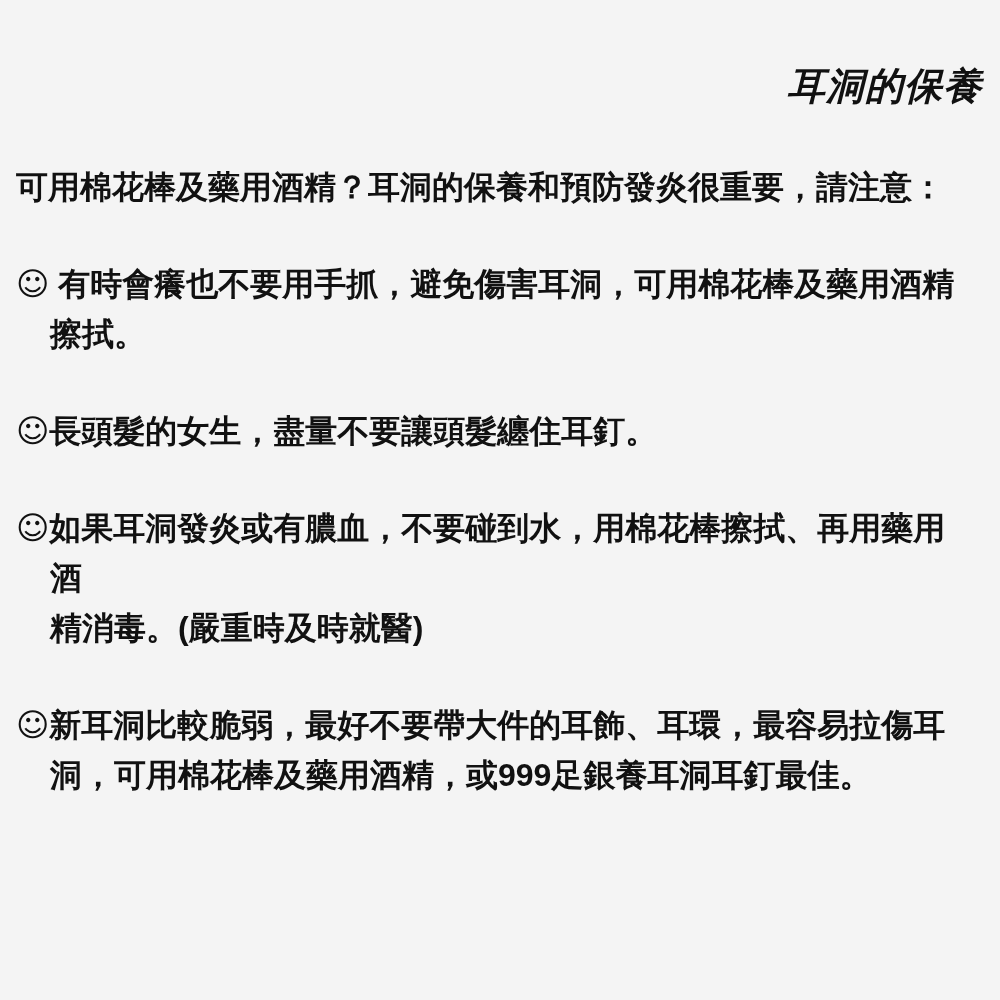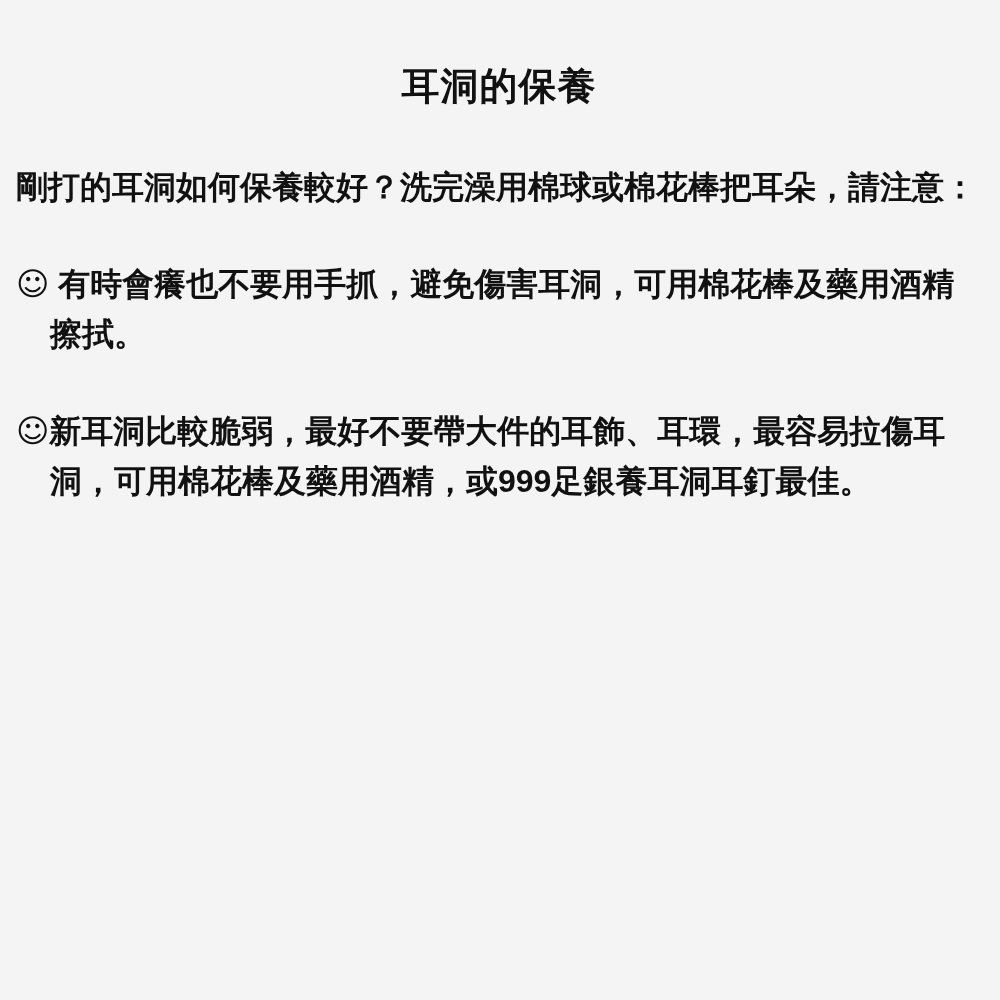--- a/index.html
+++ b/index.html
@@ -18,23 +18,24 @@
     box-sizing: border-box;
     width: 1000px;
     height: 1000px;
     padding: 60px 18px 0 16px;
     font-weight: 700;
   }
   .page-title {
     margin: 0;
     font-size: 38px;
     line-height: 52px;
-    text-align: center;
+    text-align: right;
     font-weight: 700;
     letter-spacing: 1px;
+    font-style: italic;
   }
   .intro {
     margin: 50px 0 0 0;
     font-size: 32px;
     line-height: 50px;
     white-space: pre-wrap;
   }
   .tip {
     margin: 47px 16px 0 0;
     font-size: 32px;
@@ -49,25 +50,28 @@
     font-size: 32px;
   }
 </style>
 </head>
 <body>
 
 <main class="page">
 
   <h1 class="page-title">耳洞的保養</h1>
 
-  <p class="intro">剛打的耳洞如何保養較好？洗完澡用棉球或棉花棒把耳朵，請注意：</p>
+  <p class="intro">可用棉花棒及藥用酒精？耳洞的保養和預防發炎很重要，請注意：</p>
 
   <p class="tip"><span class="tip-icon">☺</span><span> 有時會癢也不要用手抓，避免傷害耳洞，可用棉花棒及藥用酒精
 擦拭。</span></p>
 
 
+  <p class="tip"><span class="tip-icon">☺</span><span>長頭髮的女生，盡量不要讓頭髮纏住耳釘。</span></p>
 
 
+  <p class="tip"><span class="tip-icon">☺</span><span>如果耳洞發炎或有膿血，不要碰到水，用棉花棒擦拭、再用藥用酒
+精消毒。(嚴重時及時就醫)</span></p>
 
   <p class="tip"><span class="tip-icon">☺</span><span>新耳洞比較脆弱，最好不要帶大件的耳飾、耳環，最容易拉傷耳
 洞，可用棉花棒及藥用酒精，或999足銀養耳洞耳釘最佳。</span></p>
 
 </main>
 
 </body></html>

